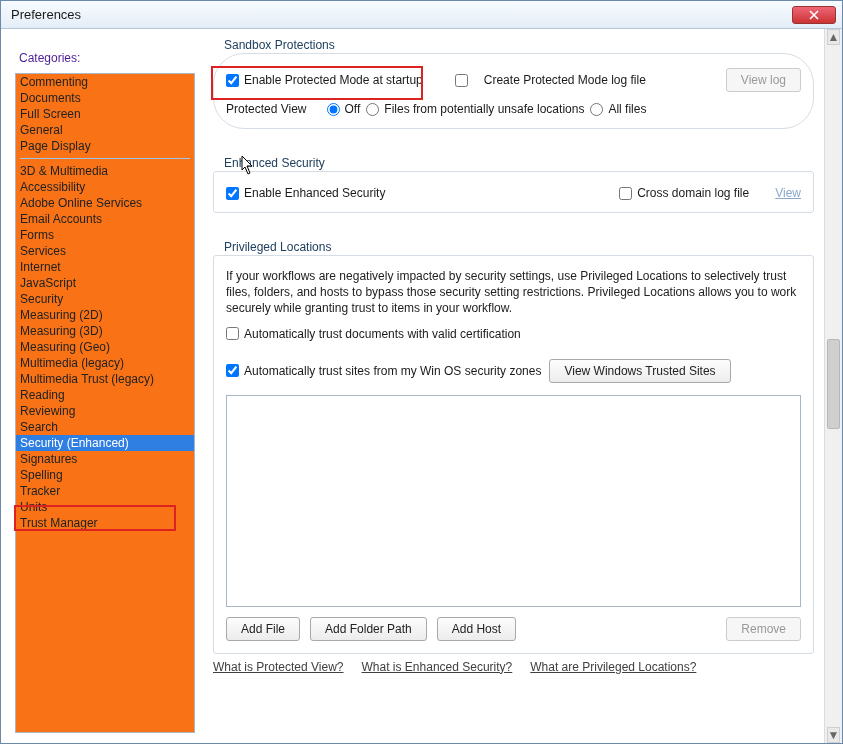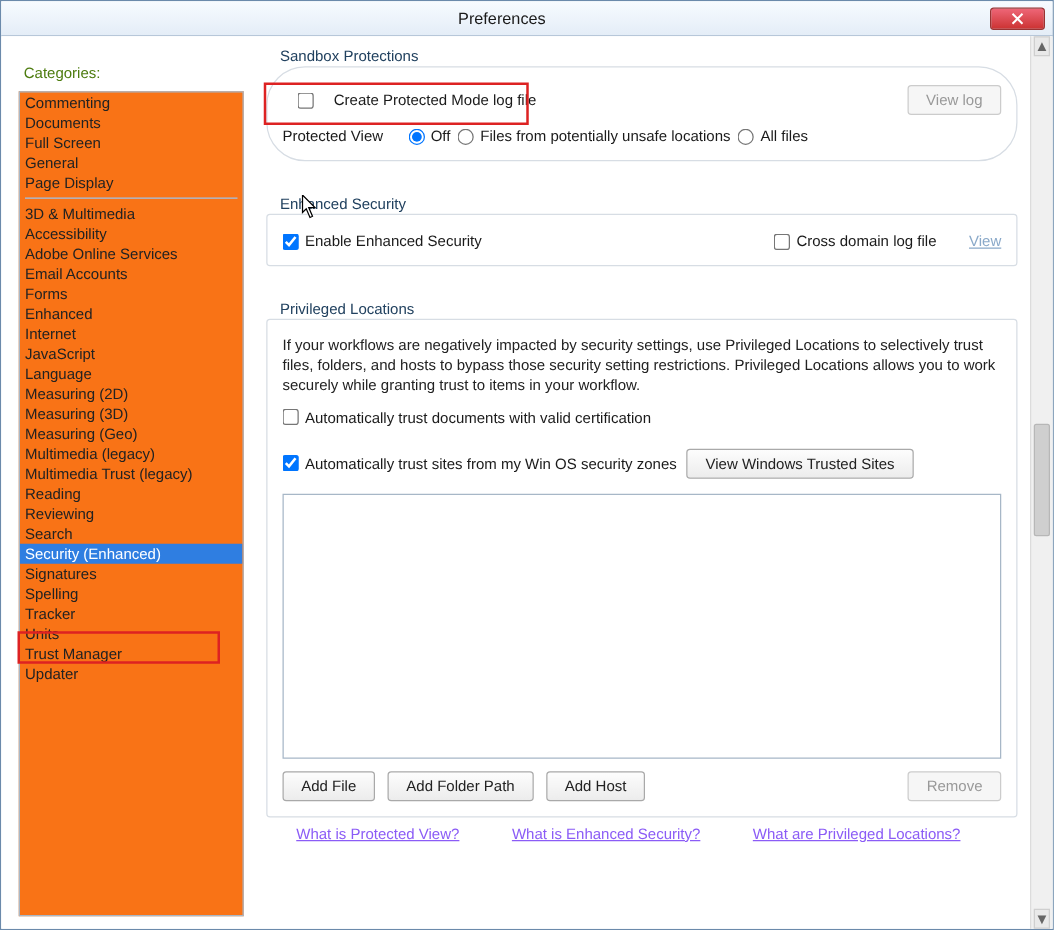--- a/index.html
+++ b/index.html
@@ -25,21 +25,20 @@
     box-shadow: 0 0 8px rgba(0,0,0,.2);
   }
   .titlebar {
     height: 28px;
     background: linear-gradient(#f7fbff, #e4edf7);
     border-bottom: 1px solid #b7c7d9;
     display: flex;
     align-items: center;
     padding: 0 6px 0 10px;
     color: #1a1a1a;
-    text-align: center;
   }
   .titlebar .title {
     flex: 1;
     font-size: 13px;
   }
   .close-btn {
     width: 44px;
     height: 18px;
     background: linear-gradient(#e67, #c33);
     border: 1px solid #933;
@@ -83,21 +82,21 @@
   }
   .scroll-gutter .arrow.up { top: 0; }
   .scroll-gutter .arrow.down { bottom: 0; }
 
   .sidebar {
     width: 180px;
     display: flex;
     flex-direction: column;
   }
   .sidebar-label {
-    color: #4d7c0f;
+    color: #4c1d95;
     margin: 12px 0 8px 4px;
   }
   .category-list {
     flex: 1;
     border: 1px solid #a7b7c7;
     overflow: hidden;
     background: #f97316;
   }
   .cat-item {
     padding: 1px 4px;
@@ -162,24 +161,23 @@
     cursor: pointer;
     min-width: 70px;
     text-align: center;
   }
   .btn.disabled {
     color: #999;
     border-color: #ccc;
     background: #f6f6f6;
   }
   .link {
-    color: #8b5cf6;
+    color: #404040;
     text-decoration: underline;
     cursor: pointer;
-    margin-left: 24px;
   }
   .link.disabled {
     color: #8aa9c9;
   }
   .pv-label {
     position: absolute;
     left: 12px;
     color: #1a1a1a;
   }
   .red-box {
@@ -230,48 +228,51 @@
           <div class="cat-item">Documents</div>
           <div class="cat-item">Full Screen</div>
           <div class="cat-item">General</div>
           <div class="cat-item">Page Display</div>
           <div class="cat-sep"></div>
           <div class="cat-item">3D &amp; Multimedia</div>
           <div class="cat-item">Accessibility</div>
           <div class="cat-item">Adobe Online Services</div>
           <div class="cat-item">Email Accounts</div>
           <div class="cat-item">Forms</div>
-          <div class="cat-item">Enhanced</div>
+          <div class="cat-item">Services</div>
           <div class="cat-item">Internet</div>
           <div class="cat-item">JavaScript</div>
-          <div class="cat-item">Language</div>
+          <div class="cat-item">Security</div>
           <div class="cat-item">Measuring (2D)</div>
           <div class="cat-item">Measuring (3D)</div>
           <div class="cat-item">Measuring (Geo)</div>
           <div class="cat-item">Multimedia (legacy)</div>
           <div class="cat-item">Multimedia Trust (legacy)</div>
           <div class="cat-item">Reading</div>
           <div class="cat-item">Reviewing</div>
           <div class="cat-item">Search</div>
           <div class="cat-item selected">Security (Enhanced)</div>
           <div class="cat-item">Signatures</div>
           <div class="cat-item">Spelling</div>
           <div class="cat-item">Tracker</div>
           <div class="cat-item">Units</div>
           <div class="cat-item">Trust Manager</div>
-          <div class="cat-item">Updater</div>
         </div>
     </div>
 
     <div class="main">
 
       <div class="group" style="margin-top:14px;border-radius:31px;">
         <div class="group-title">Sandbox Protections</div>
 
         <div class="row" style="justify-content:flex-start; gap:20px;">
+          <label class="chk">
+            <input type="checkbox" checked="" style="">
+            <span>Enable Protected Mode at startup</span>
+          </label>
           <label class="chk" style="margin-left:12px;gap:16px;">
             <input type="checkbox" style="">
             <span>Create Protected Mode log file</span>
           </label>
           <div style="flex:1"></div>
           <div class="btn disabled">View log</div>
         </div>
 
         <div class="row" style="position:relative; margin-top:10px; align-items:flex-start;">
           <span class="pv-label" style="position:static; margin-right:8px;">Protected View</span>

